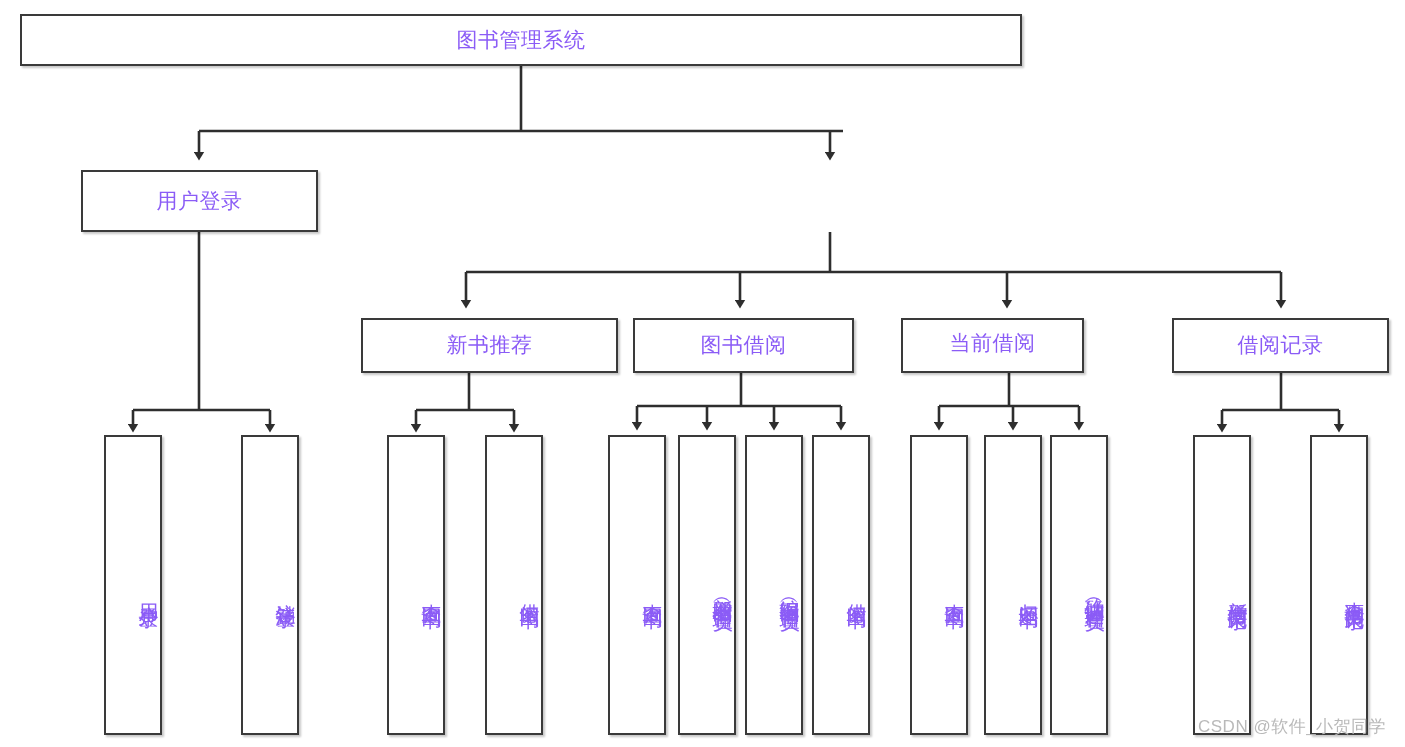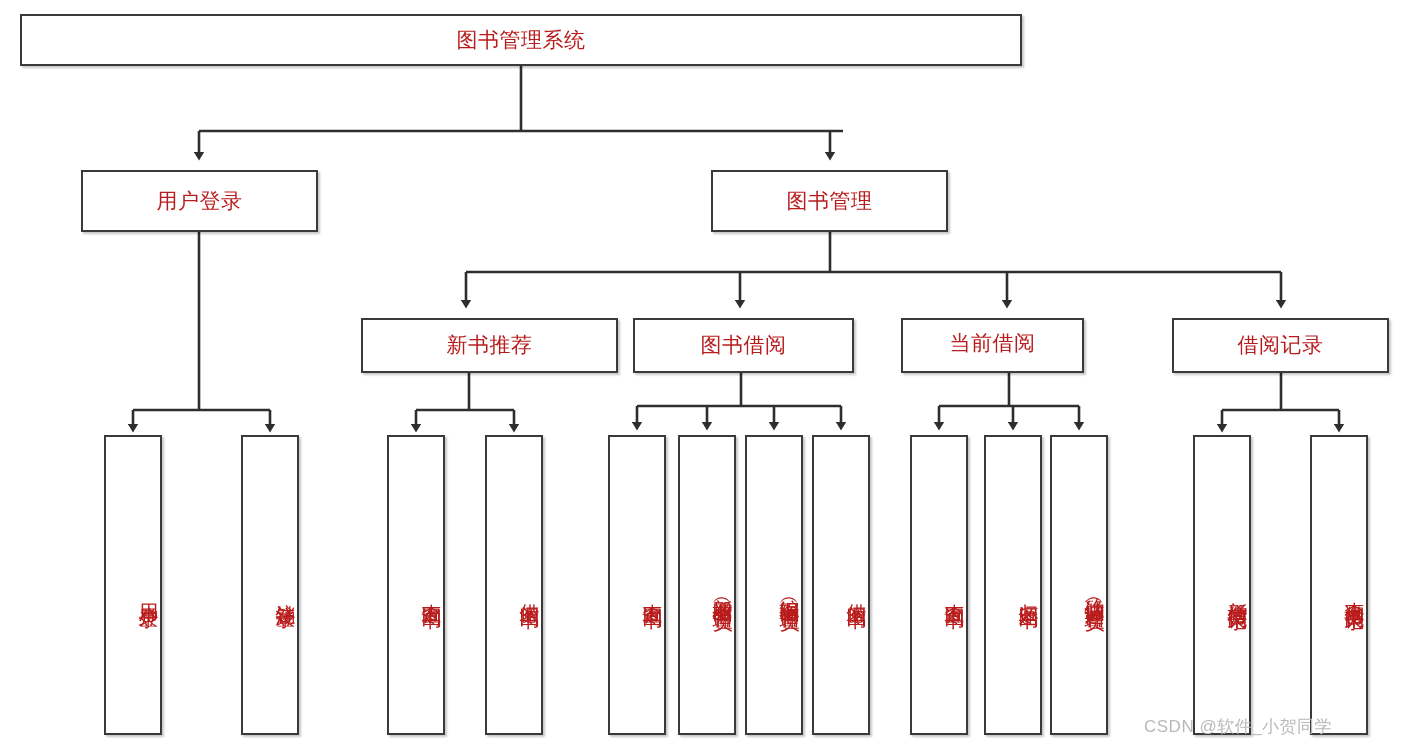--- a/index.html
+++ b/index.html
@@ -26,21 +26,21 @@
   }
   .node {
     position: absolute;
     box-sizing: border-box;
     background: #ffffff;
     border: 2.5px solid #3a3a3a;
     box-shadow: 2px 2px 2px rgba(0,0,0,0.22);
     display: flex;
     align-items: center;
     justify-content: center;
-    color: #b91c1c;
+    color: #8b5cf6;
     font-size: 21px;
     letter-spacing: 0.5px;
     line-height: 1.15;
   }
   .node.vertical {
     writing-mode: vertical-rl;
     text-orientation: upright;
     align-items: flex-start;
     justify-content: center;
     padding-top: 14px;
@@ -48,21 +48,21 @@
     letter-spacing: 2px;
   }
   .node.vertical .txt {
     writing-mode: vertical-rl;
     text-orientation: upright;
     display: block;
     max-height: 100%;
   }
   .watermark {
     position: absolute;
-    left: 1144px;
+    left: 1198px;
     top: 715px;
     font-size: 17px;
     color: #b9b9b9;
     white-space: nowrap;
     letter-spacing: 0.5px;
   }
 </style>
 </head>
 <body>
 
@@ -118,23 +118,20 @@
     </g>
   </svg>
 
   <div class="node" id="n-root" style="left: 20px; top: 14px; width: 1002px; height: 52px;">
     <span class="txt">图书管理系统</span>
   </div>
 
   <div class="node" id="n-l2-0" style="left: 81px; top: 170px; width: 237px; height: 62px;">
     <span class="txt">用户登录</span>
   </div>
-  <div class="node" id="n-l2-1" style="left: 711px; top: 170px; width: 237px; height: 62px;">
-    <span class="txt">图书管理</span>
-  </div>
 
   <div class="node" id="n-l3-0" style="left: 361px; top: 318px; width: 257px; height: 55px;">
     <span class="txt">新书推荐</span>
   </div>
   <div class="node" id="n-l3-1" style="left: 633px; top: 318px; width: 221px; height: 55px;">
     <span class="txt">图书借阅</span>
   </div>
   <div class="node" id="n-l3-2" style="left: 901px; top: 318px; width: 183px; height: 55px; font-family: Liberation Mono, monospace;">
     <span class="txt">当前借阅</span>
   </div>

